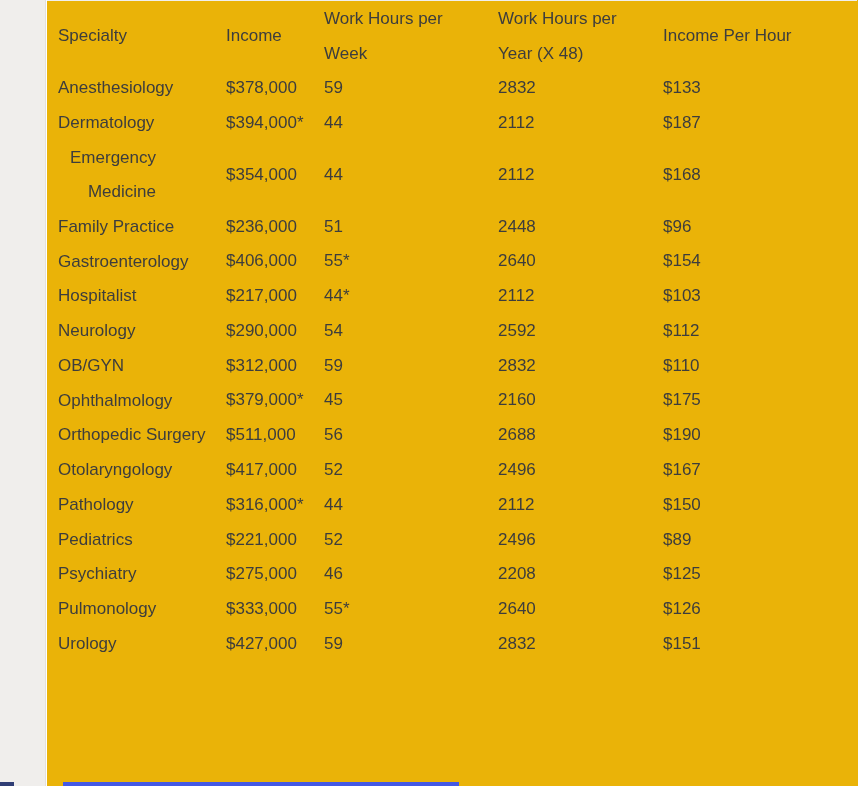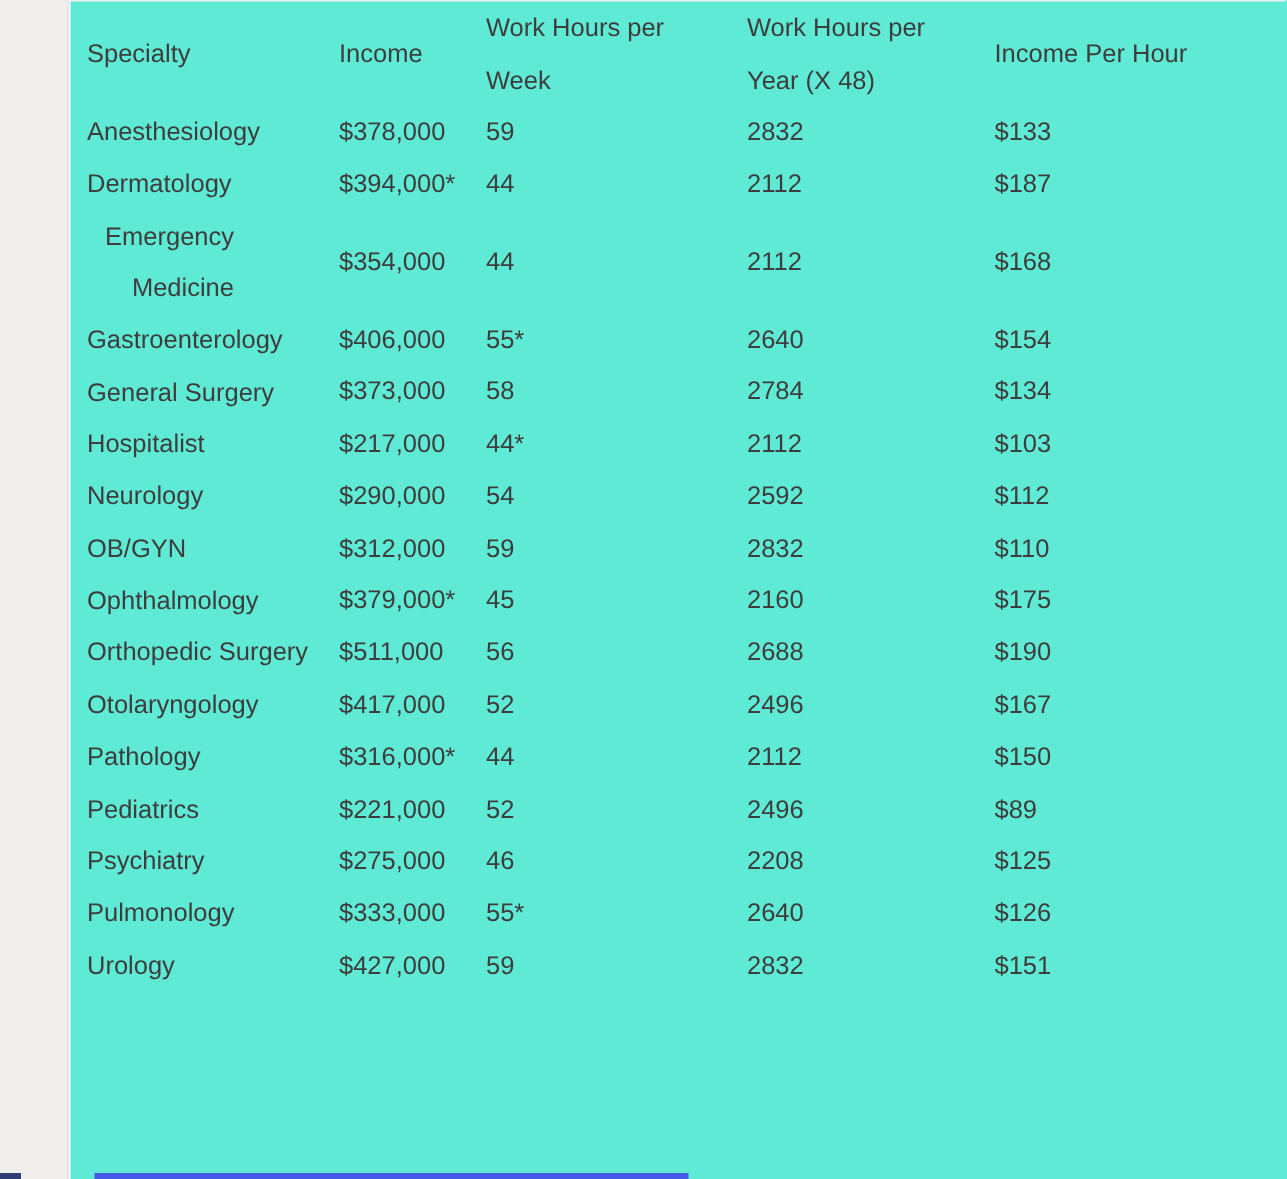--- a/index.html
+++ b/index.html
@@ -10,21 +10,21 @@
     font-family: "Liberation Sans", sans-serif;
   }
   .left-strip {
     position: absolute; left: 0; top: 0; bottom: 0;
     width: 46px;
     background: var(--strip-bg, #f0eeec);
     border-right: 1px solid #e3e0dd;
   }
   .content {
     position: absolute; left: 47px; top: 0; right: 0; bottom: 0;
-    background: #5eead4;
+    background: #eab308;
   }
   table.data-table {
     border-collapse: collapse;
     table-layout: fixed;
     width: 810px;
     color: var(--text-color, #3d3d3d);
     font-size: 17px;
     border-top: 1px solid #f0efee;
   }
   th, td {
@@ -113,34 +113,34 @@
     <td>$187</td>
   </tr>
         <tr class="tall">
     <td><span class="spec-wrap two-line">Emergency Medicine</span></td>
     <td>$354,000</td>
     <td>44</td>
     <td>2112</td>
     <td>$168</td>
   </tr>
         <tr>
+    <td><span class="spec-wrap">Family Practice</span></td>
+    <td>$236,000</td>
+    <td>51</td>
+    <td>2448</td>
+    <td>$96</td>
+  </tr>
+        <tr>
     <td><span class="spec-wrap">Gastroenterology</span></td>
     <td>$406,000</td>
     <td>55*</td>
     <td>2640</td>
     <td>$154</td>
   </tr>
         <tr>
-    <td><span class="spec-wrap">General Surgery</span></td>
-    <td>$373,000</td>
-    <td>58</td>
-    <td>2784</td>
-    <td>$134</td>
-  </tr>
-        <tr>
     <td><span class="spec-wrap">Hospitalist</span></td>
     <td>$217,000</td>
     <td>44*</td>
     <td>2112</td>
     <td>$103</td>
   </tr>
         <tr>
     <td><span class="spec-wrap">Neurology</span></td>
     <td>$290,000</td>
     <td>54</td>

